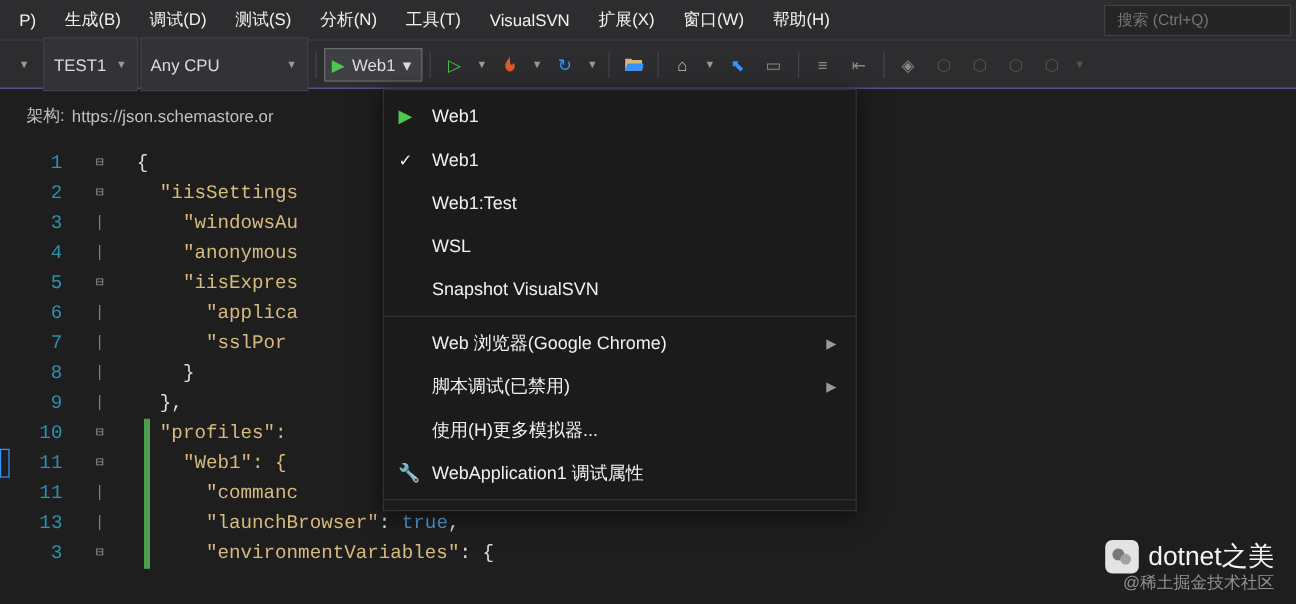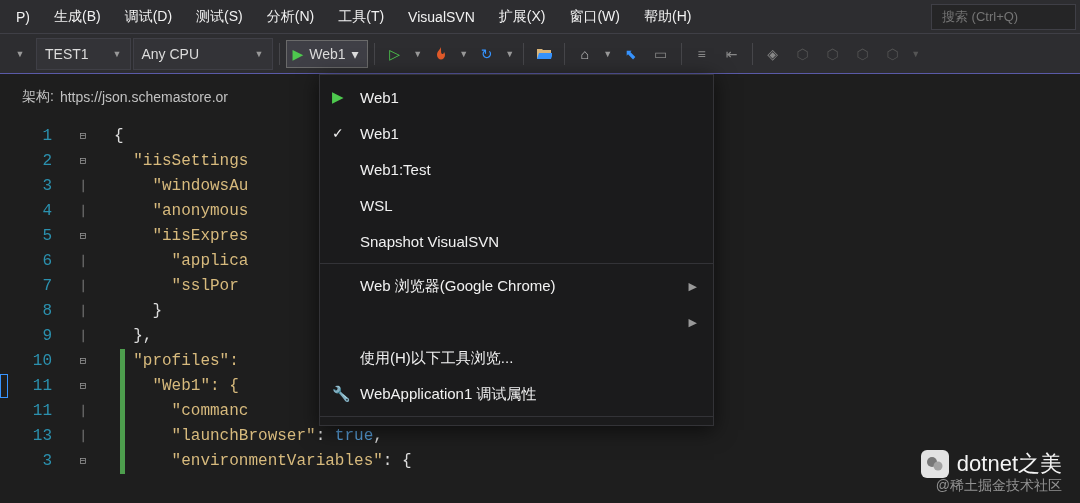--- a/index.html
+++ b/index.html
@@ -25,42 +25,42 @@
       padding: 6px 12px;
       color: #f1f1f1;
       cursor: pointer;
     }
     .search-box {
       margin-left: auto;
       background: #252526;
       border: 1px solid #3f3f46;
       padding: 4px 10px;
       color: #a0a0a0;
-      width: 145px;
+      width: 156px;
       height: 26px;
       font-size: 13px;
     }
     .toolbar {
       background: #2d2d30;
       height: 40px;
       display: flex;
       align-items: center;
       padding: 0 6px;
       gap: 2px;
       border-bottom: 1px solid #5a5aa8;
     }
     .tb-drop {
       display: flex;
       align-items: center;
       background: #333337;
       border: 1px solid #3f3f46;
       padding: 3px 8px;
-      height: 32px;
+      height: 45px;
       color: #dcdcdc;
-      gap: 24px;
+      gap: 8px;
       cursor: pointer;
       text-align: right;
     }
     .tb-drop .caret { font-size: 9px; color: #999; }
     .tb-start {
       display: flex;
       align-items: center;
       background: #3f3f46;
       border: 1px solid #6a6a6a;
       padding: 3px 8px 3px 6px;
@@ -374,24 +374,25 @@
   </div>
   <div class="dd-item">
     <span>Snapshot VisualSVN</span>
   </div>
   <div class="dd-sep"></div>
   <div class="dd-item">
     <span>Web 浏览器(Google Chrome)</span>
     <span class="dd-arrow">▶</span>
   </div>
   <div class="dd-item">
+    <span>脚本调试(已禁用)</span>
     <span class="dd-arrow">▶</span>
   </div>
   <div class="dd-item">
-    <span>使用(H)以下工具浏览...</span>
+    <span>使用(H)更多模拟器...</span>
   </div>
   <div class="dd-item">
     <span class="dd-wrench">🔧</span>
     <span>WebApplication1 调试属性</span>
   </div>
   <div class="dd-sep"></div>
 </div>
 
 <div class="watermark">
   <div class="wechat-icon">

